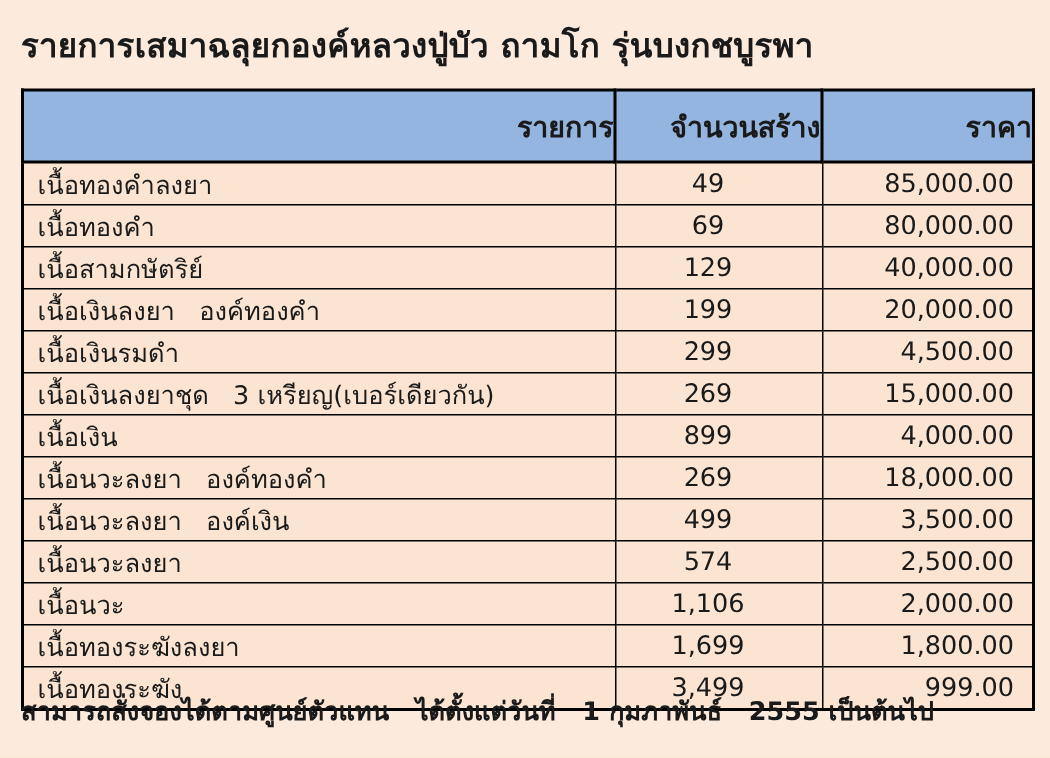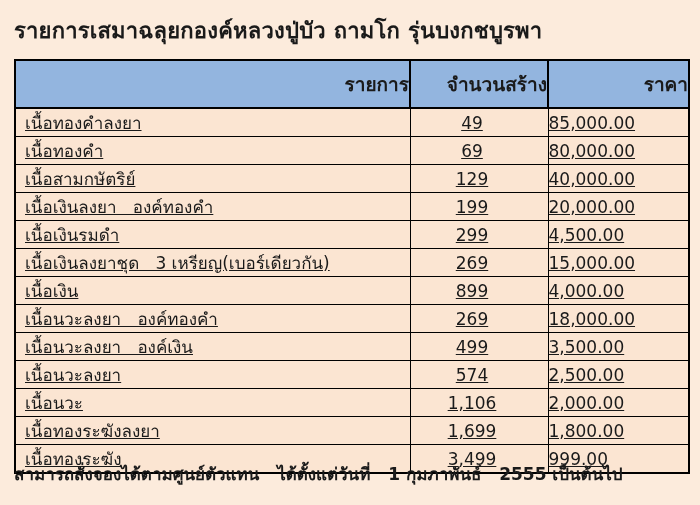--- a/index.html
+++ b/index.html
@@ -45,26 +45,25 @@
     text-align:right;
     vertical-align:middle;
   }
   .price-table td{
     border:1.5px solid var(--border);
     height:25.5px;
     font-size:17px;
     vertical-align:middle;
     white-space:pre;
     overflow:hidden;
-    text-decoration:underline;
   }
   .price-table{border:2.5px solid var(--border);}
   td.cell-item{text-align:left; padding-left:9px;}
   td.cell-qty{text-align:center; padding-right:14px;}
-  td.cell-price{padding-right:12px;}
+  td.cell-price{text-align:right; padding-right:12px;}
   .page-footer{
     position:absolute;
     left:14px; top:460px;
     font-size:17px;
     font-weight:700;
     white-space:pre;
   }
 </style>
 </head>
 <body>

